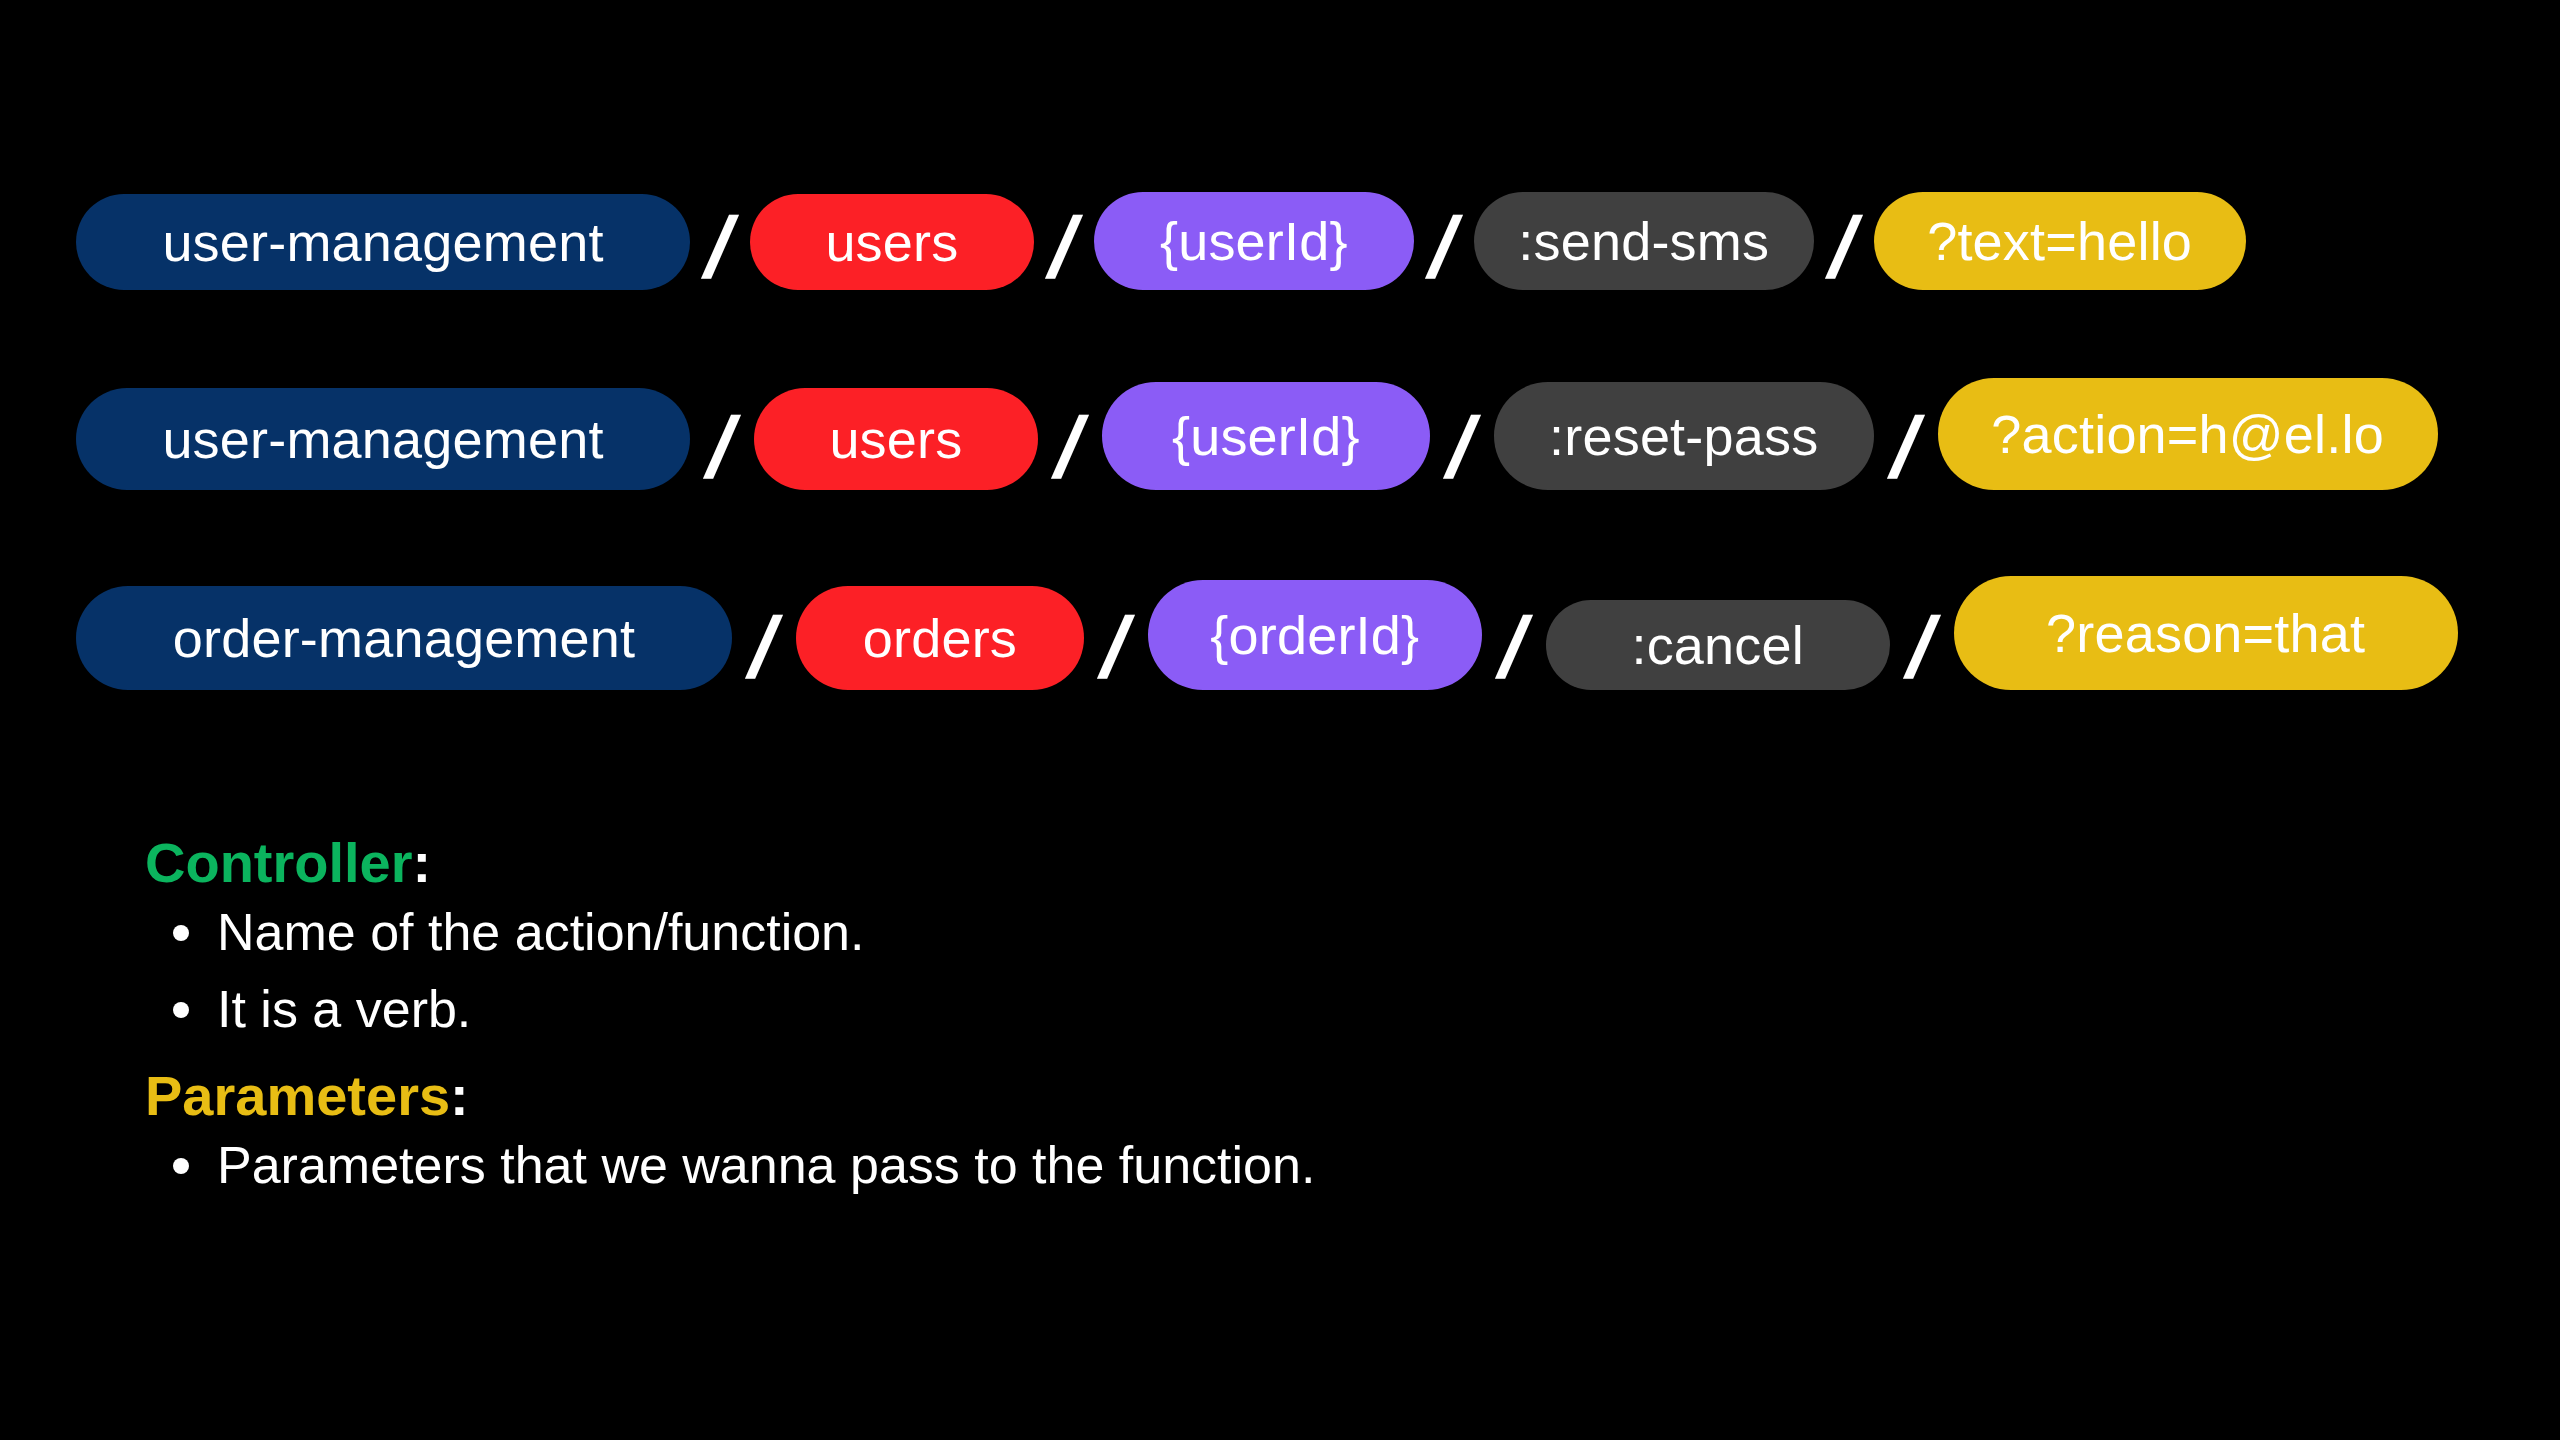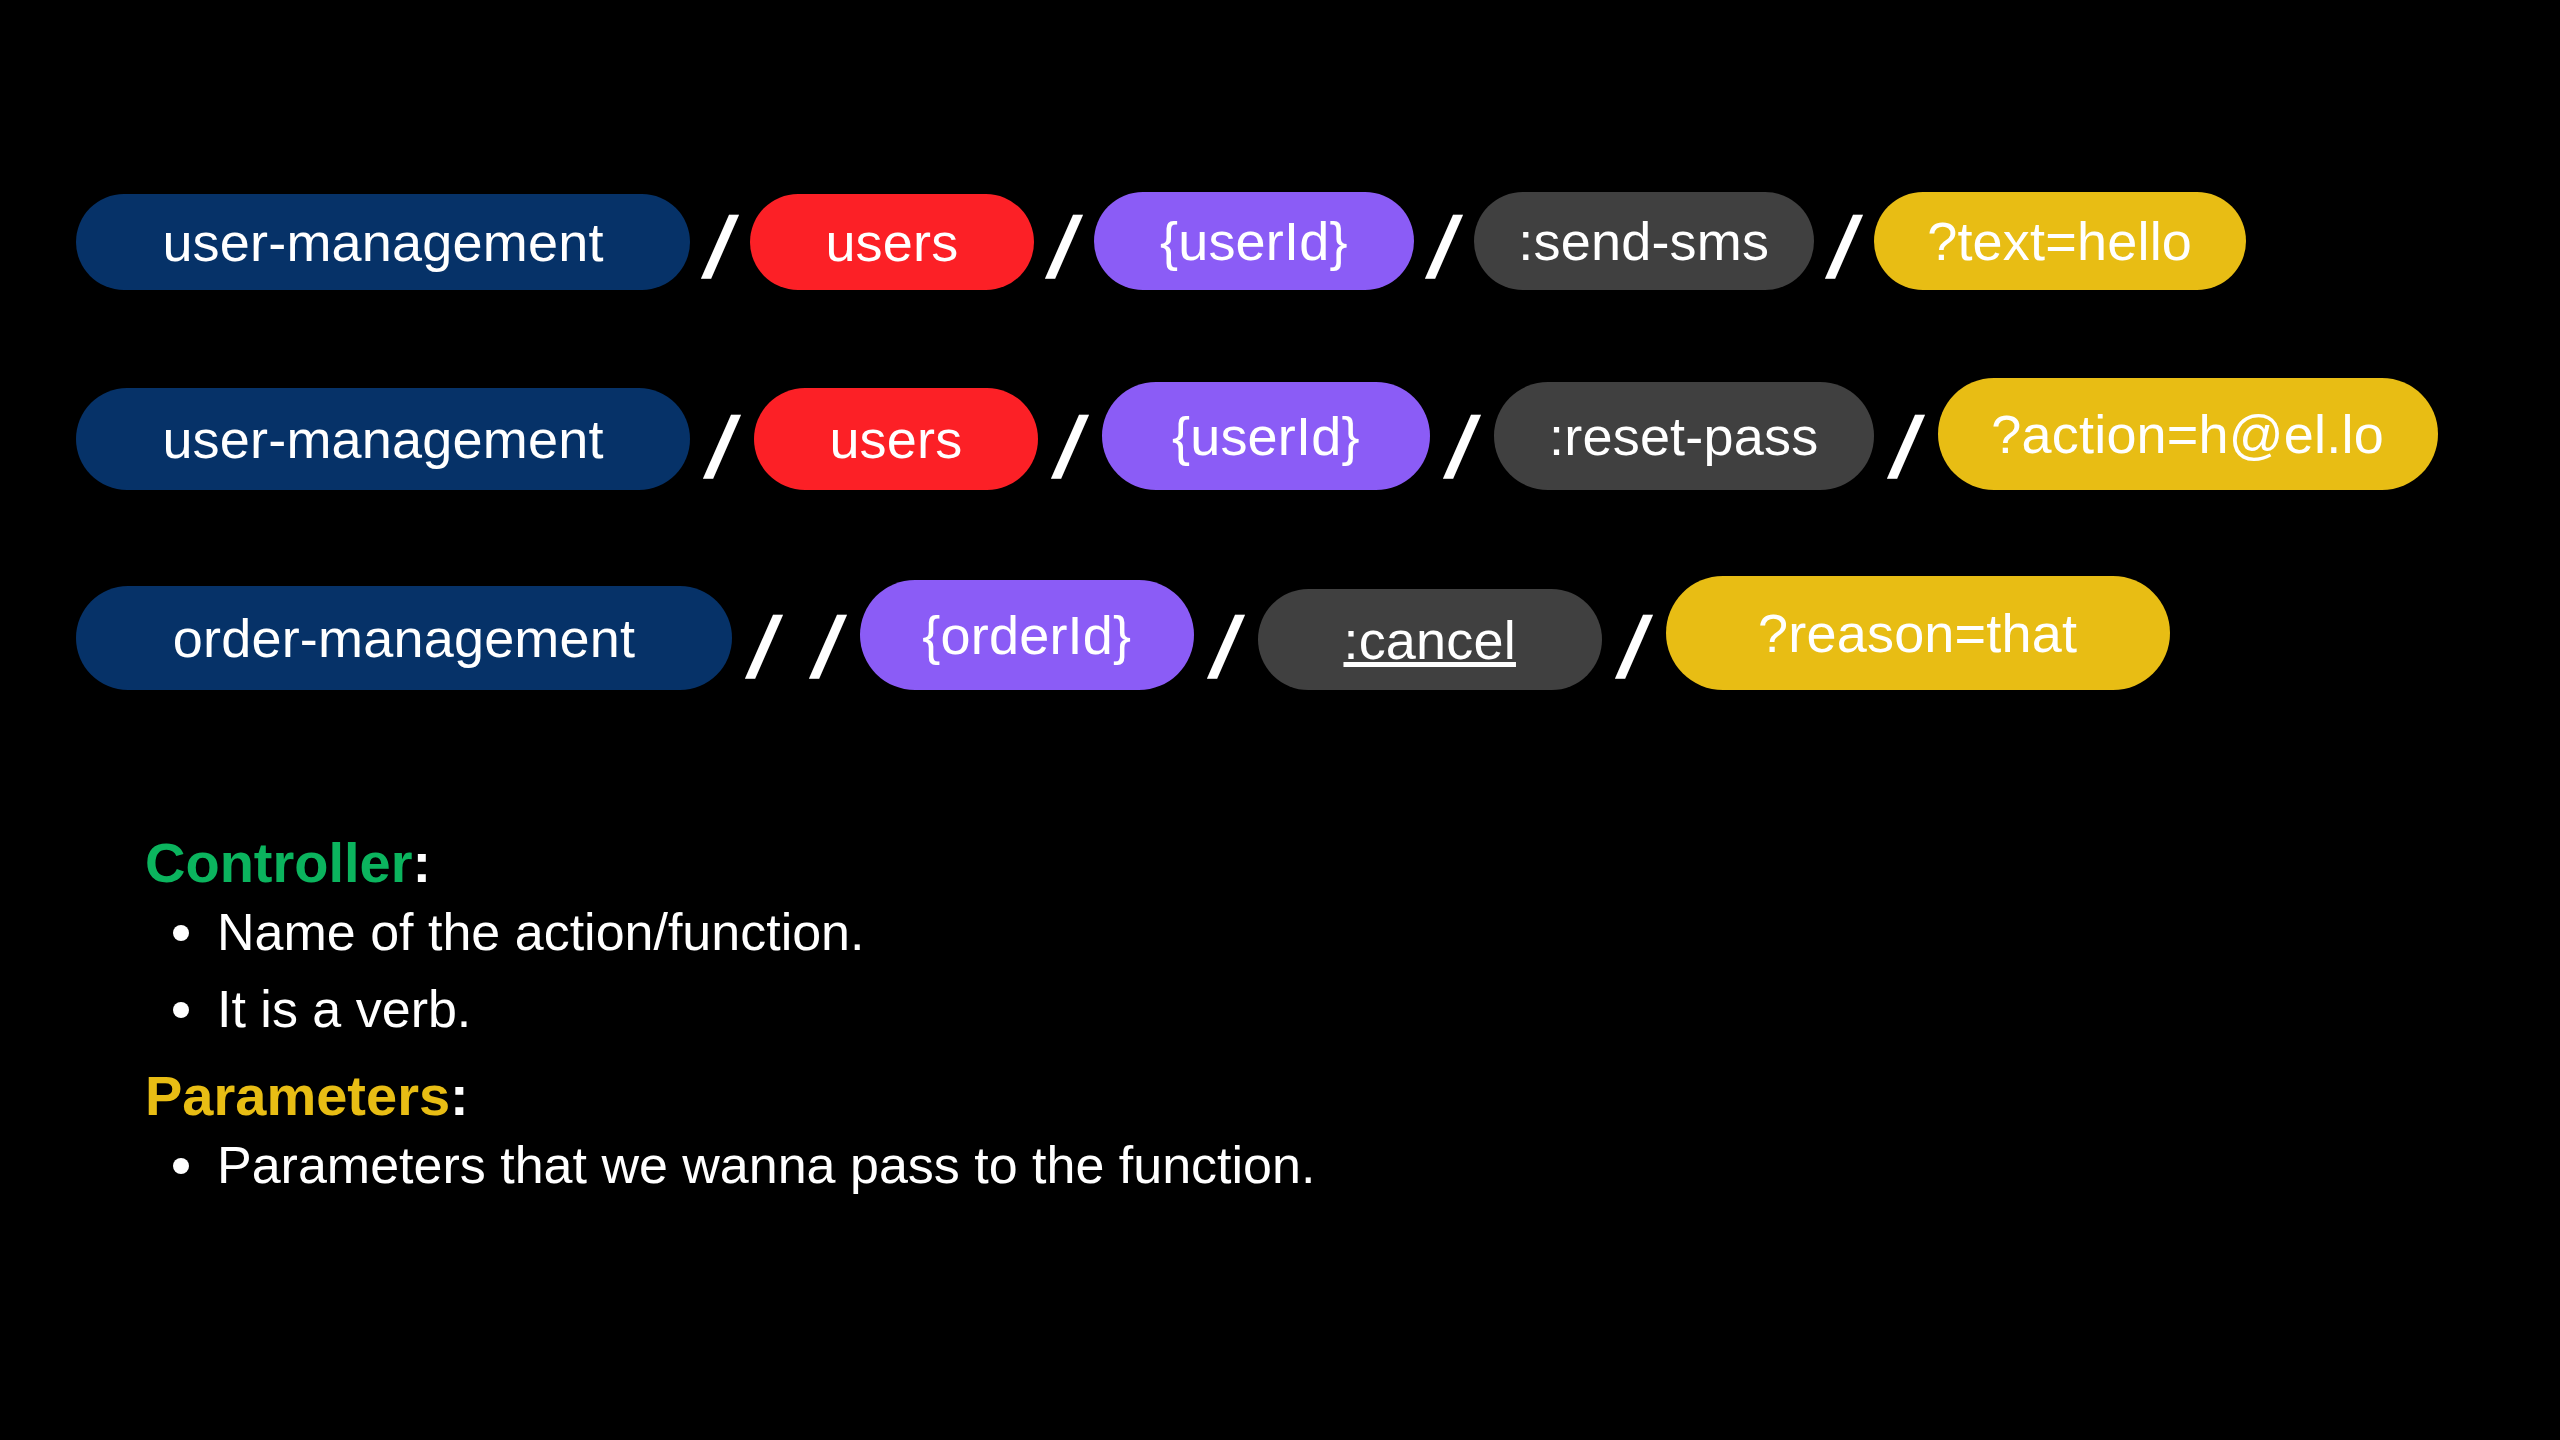--- a/index.html
+++ b/index.html
@@ -80,21 +80,21 @@
   .row-2 .seg-id       { width: 328px; height: 108px; }
   .row-2 .seg-action   { width: 380px; height: 108px; }
   .row-2 .seg-query    { width: 500px; height: 112px; }
   .row-2 .slash { margin: 0 20px; }
 
   
   .row-3 .pill { height: 94px; padding: 0 30px; }
   .row-3 .seg-service  { width: 656px; height: 104px; }
   .row-3 .seg-resource { width: 288px; height: 104px; }
   .row-3 .seg-id       { width: 334px; height: 110px; }
-  .row-3 .seg-action   { width: 344px; height: 101px; text-decoration: underline; }
+  .row-3 .seg-action   { width: 344px; height: 90px; }
   .row-3 .seg-query    { width: 504px; height: 114px; }
   .row-3 .slash { margin: 0 20px; }
 
   
   #notes {
     position: absolute;
     left: 145px;
     top: 830px;
     width: 2200px;
   }
@@ -163,20 +163,21 @@
     <span class="pill seg-id">{userId}</span>
     <span class="slash">/</span>
     <span class="pill seg-action">:reset-pass</span>
     <span class="slash">/</span>
     <span class="pill seg-query">?action=h@el.lo</span>
   </div>
 
   <div class="url-row row-3">
     <span class="pill seg-service">order-management</span>
     <span class="slash">/</span>
+    <span class="pill seg-resource">orders</span>
     <span class="slash">/</span>
     <span class="pill seg-id">{orderId}</span>
     <span class="slash">/</span>
     <span class="pill seg-action">:cancel</span>
     <span class="slash">/</span>
     <span class="pill seg-query">?reason=that</span>
   </div>
 
 </div>
 

